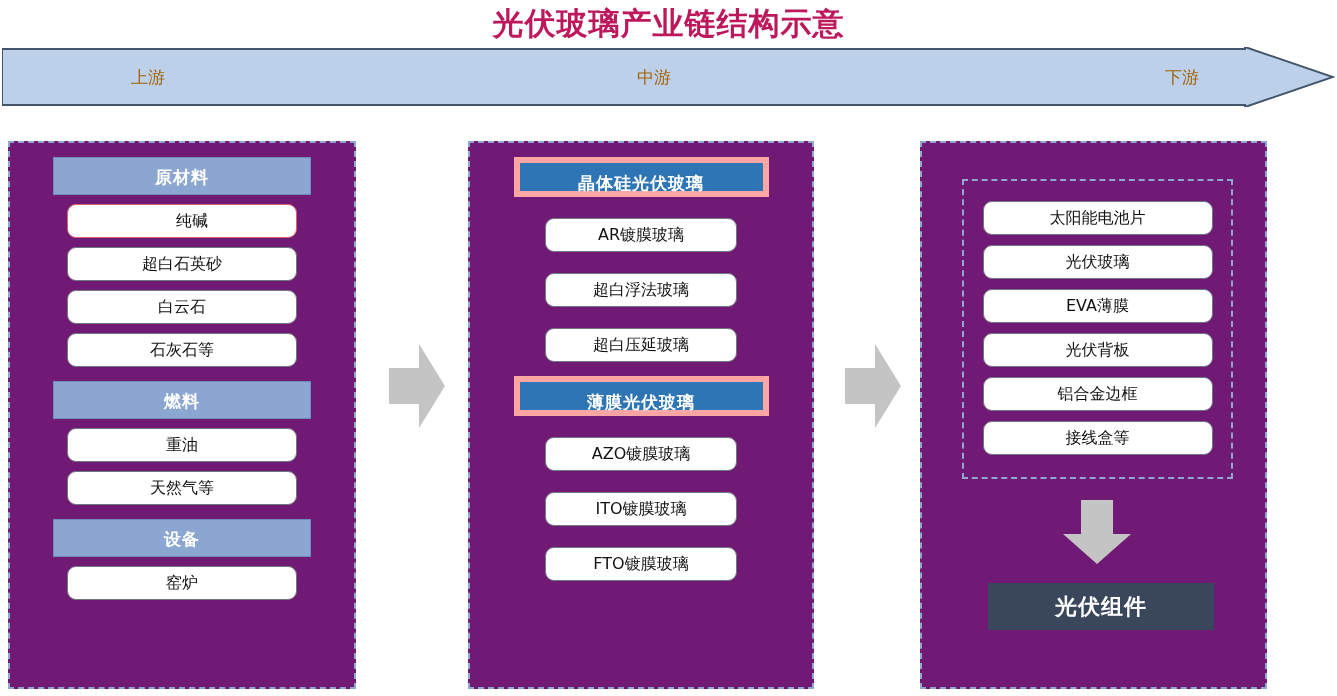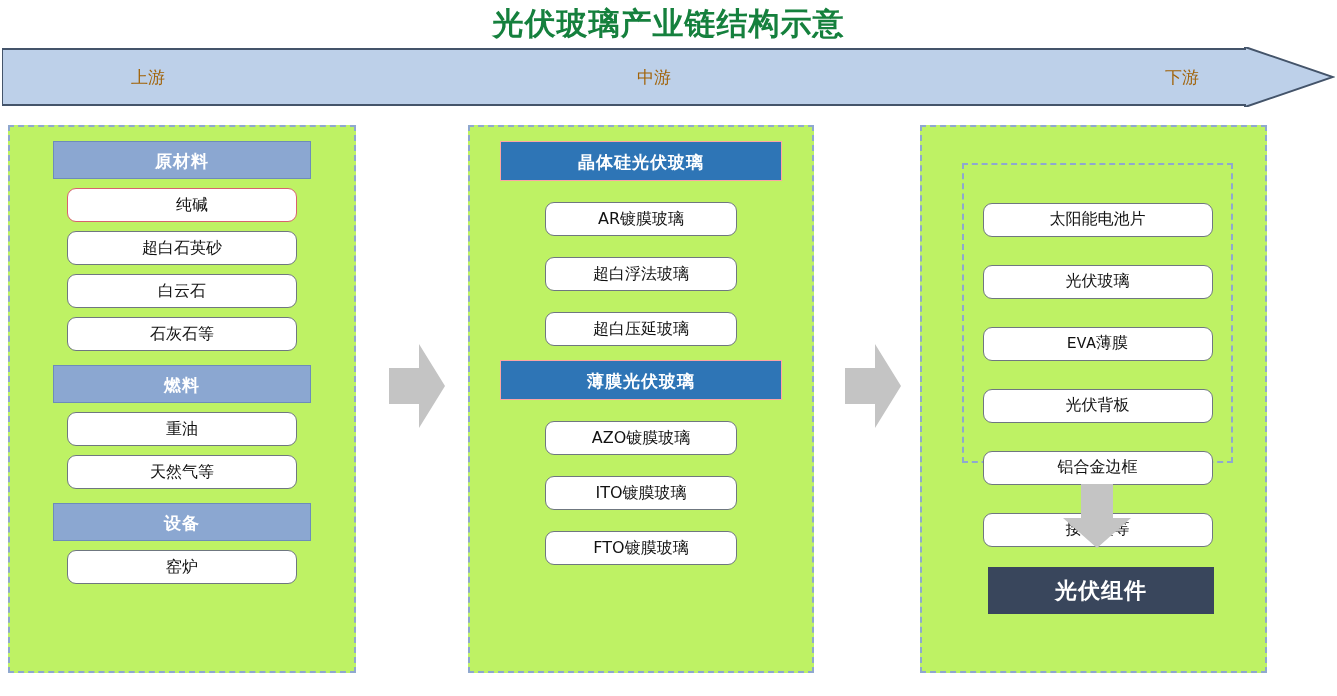--- a/index.html
+++ b/index.html
@@ -19,21 +19,21 @@
   
   #title {
     position: absolute;
     top: 2px;
     left: 0;
     width: 1337px;
     text-align: center;
     font-size: 31px;
     font-weight: bold;
     letter-spacing: 1px;
-    color: #15803d;
+    color: #be185d;
     line-height: 42px;
     white-space: nowrap;
   }
 
   
   #banner {
     position: absolute;
     left: 2px;
     top: 47px;
     width: 1333px;
@@ -55,24 +55,24 @@
     white-space: nowrap;
     text-align: center;
   }
   #label-up    { left: 106px;  width: 80px; }
   #label-mid   { left: 612px;  width: 80px; }
   #label-down  { left: 1140px; width: 80px; }
 
   
   .col {
     position: absolute;
-    top: 125px;
+    top: 141px;
     border: 2px dashed #8fa8cf;
     box-sizing: border-box;
-    background: #bef264;
+    background: #701a75;
   }
   #col-up   { left: 8px;   width: 348px; height: 548px; }
   #col-mid  { left: 468px; width: 346px; height: 548px; }
   #col-down { left: 920px; width: 347px; height: 548px; }
 
   .col-inner {
     position: absolute;
     left: 0; right: 0; top: 0; bottom: 0;
     padding: 14px 0 0 0;
   }
@@ -90,22 +90,22 @@
     letter-spacing: 1px;
     box-sizing: border-box;
     white-space: nowrap;
   }
   .grp-bar.light {
     background: #8ba7d1;
     border: 1px solid #6d8cba;
   }
   .grp-bar.strong {
     background: #2e75b6;
-    border: 1px solid #fca5a5;
-    width: 282px;
+    border: 6px solid #fca5a5;
+    width: 255px;
     height: 40px;
     line-height: 40px;
   }
 
   
   .pill {
     margin: 9px auto 0 auto;
     width: 230px;
     height: 34px;
     line-height: 32px;
@@ -117,21 +117,21 @@
     border-radius: 9px;
     box-sizing: border-box;
     white-space: nowrap;
   }
   .pill.hl {
     border-color: #d8626e;
     padding-left: 20px;
   }
   .pill.wide { width: 192px; }
   .pill.gap  { margin-top: 21px; }
-  .pill.down { width: 230px; margin-top: 28px; height: 34px; line-height: 32px; font-family: Liberation Mono, monospace; }
+  .pill.down { width: 230px; margin-top: 10px; height: 34px; line-height: 32px; }
   .spacer-md { height: 14px; }
 
   
   #down-inner-box {
     position: absolute;
     left: 40px;
     top: 36px;
     width: 271px;
     height: 300px;
     border: 2px dashed #8fa8cf;

